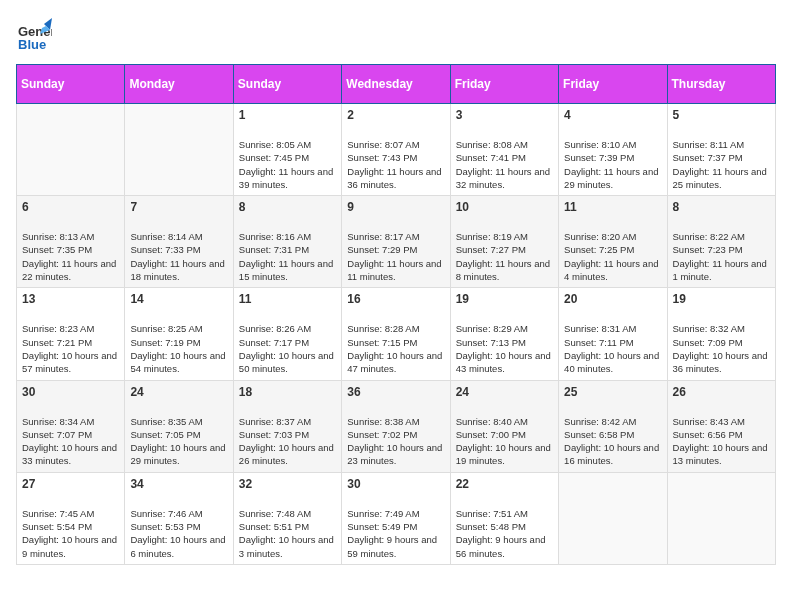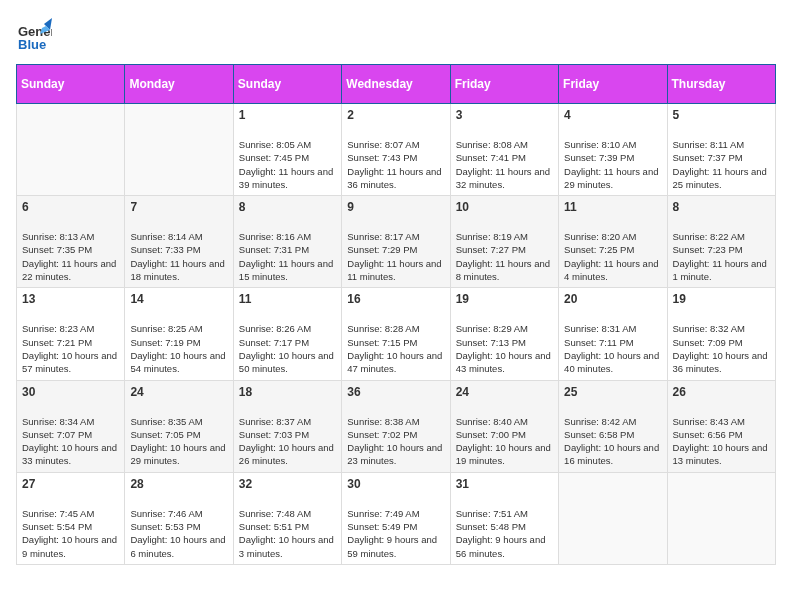--- a/index.html
+++ b/index.html
@@ -207,32 +207,32 @@
           <span class="day-num">26</span>
           <div class="cell-info">Sunrise: 8:43 AM<br>Sunset: 6:56 PM<br>Daylight: 10 hours and 13 minutes.</div>
         </td>
       </tr>
       <tr>
         <td>
           <span class="day-num">27</span>
           <div class="cell-info">Sunrise: 7:45 AM<br>Sunset: 5:54 PM<br>Daylight: 10 hours and 9 minutes.</div>
         </td>
         <td>
-          <span class="day-num">28</span>
+          <span class="day-num">34</span>
           <div class="cell-info">Sunrise: 7:46 AM<br>Sunset: 5:53 PM<br>Daylight: 10 hours and 6 minutes.</div>
         </td>
         <td>
           <span class="day-num">32</span>
           <div class="cell-info">Sunrise: 7:48 AM<br>Sunset: 5:51 PM<br>Daylight: 10 hours and 3 minutes.</div>
         </td>
         <td>
           <span class="day-num">30</span>
           <div class="cell-info">Sunrise: 7:49 AM<br>Sunset: 5:49 PM<br>Daylight: 9 hours and 59 minutes.</div>
         </td>
         <td>
-          <span class="day-num">31</span>
+          <span class="day-num">22</span>
           <div class="cell-info">Sunrise: 7:51 AM<br>Sunset: 5:48 PM<br>Daylight: 9 hours and 56 minutes.</div>
         </td>
         <td class="empty"></td>
         <td class="empty"></td>
       </tr>
     </tbody>
 </table>
 
 </body></html>

